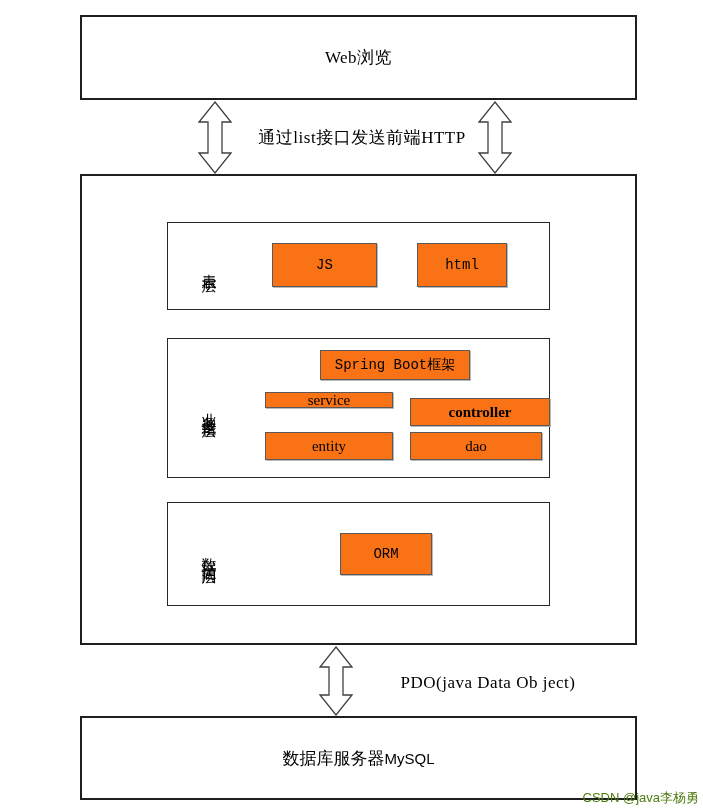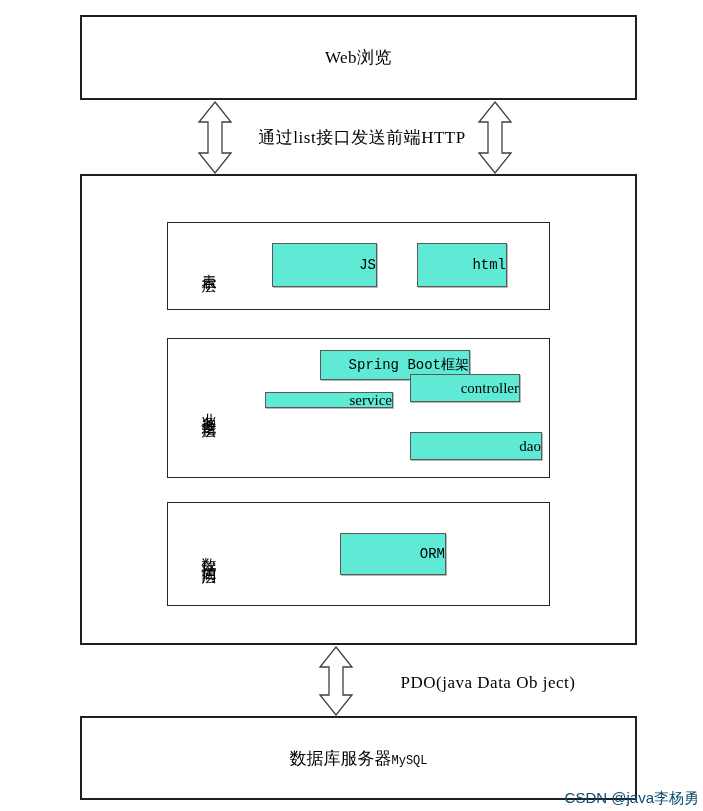--- a/index.html
+++ b/index.html
@@ -57,75 +57,75 @@
     text-orientation: upright;
     font-size: 15px;
     letter-spacing: 3px;
     line-height: 1;
     white-space: nowrap;
   }
 
   .component {
     position: absolute;
     border: 1px solid #595959;
-    background: #5eead4;
+    background: #f97316;
     box-sizing: border-box;
     box-shadow: 1px 1px 0 #b8b8b8;
     display: flex;
     align-items: center;
-    justify-content: flex-end;
+    justify-content: center;
   }
   .mono {
     font-family: "Liberation Mono", "DejaVu Sans Mono", monospace;
     font-size: 14px;
   }
   .serif-label {
     font-family: "Liberation Serif", "DejaVu Serif", serif;
     font-size: 15px;
   }
 
   .cmp-js         { left: 104px; top: 20px; width: 105px; height: 44px; }
   .cmp-html       { left: 249px; top: 20px; width: 90px; height: 44px; }
   .cmp-spring     { left: 152px; top: 11px; width: 150px; height: 30px; }
   .cmp-service    { left: 97px;  top: 53px; width: 128px; height: 16px; }
-  .cmp-controller { left: 242px; top: 35px; width: 110px; height: 28px; }
+  .cmp-controller { left: 242px; top: 59px; width: 140px; height: 28px; font-weight: bold; }
   .cmp-entity     { left: 97px;  top: 93px; width: 128px; height: 28px; }
   .cmp-dao        { left: 242px; top: 93px; width: 132px; height: 28px; }
-  .cmp-orm        { left: 172px; top: 30px; width: 106px; height: 42px; }
+  .cmp-orm        { left: 172px; top: 30px; width: 92px; height: 42px; }
 
   .arrow {
     position: absolute;
     display: block;
   }
   .arrow-top-left  { left: 198px; top: 101px; }
   .arrow-top-right { left: 478px; top: 101px; }
   .arrow-bottom    { left: 319px; top: 646px; }
 
   .conn-label {
     position: absolute;
     font-size: 17px;
     white-space: nowrap;
     letter-spacing: 0.5px;
   }
   .conn-label-top    { left: 362px; top: 126px; transform: translateX(-50%); }
   .conn-label-bottom { left: 488px; top: 673px; transform: translateX(-50%); }
 
   .db-label { font-size: 17px; white-space: nowrap; }
   .db-label .en {
-    font-family: Liberation Mono, monospace;
-    font-size: 12px;
+    font-family: Liberation Sans, sans-serif;
+    font-size: 15px;
   }
 
   .watermark {
     position: absolute;
     right: 4px;
     top: 789px;
     font-family: "Liberation Sans", "DejaVu Sans", sans-serif;
-    font-size: 15px;
-    color: #0c4a6e;
+    font-size: 13px;
+    color: #4d7c0f;
     white-space: nowrap;
   }
 </style>
 </head>
 <body>
 
 <div class="canvas">
 
   <div class="box outer web-box">
     <span class="big-label">Web浏览</span>
@@ -155,20 +155,23 @@
       <div class="layer-label">业务逻辑层</div>
       <div class="component cmp-spring">
         <span class="mono">Spring Boot框架</span>
       </div>
       <div class="component cmp-service">
         <span class="serif-label">service</span>
       </div>
       <div class="component cmp-controller">
         <span class="serif-label">controller</span>
       </div>
+      <div class="component cmp-entity">
+        <span class="serif-label">entity</span>
+      </div>
       <div class="component cmp-dao">
         <span class="serif-label">dao</span>
       </div>
     </div>
 
     <div class="layer layer-data">
       <div class="layer-label">数据访问层</div>
       <div class="component cmp-orm">
         <span class="mono">ORM</span>
       </div>

